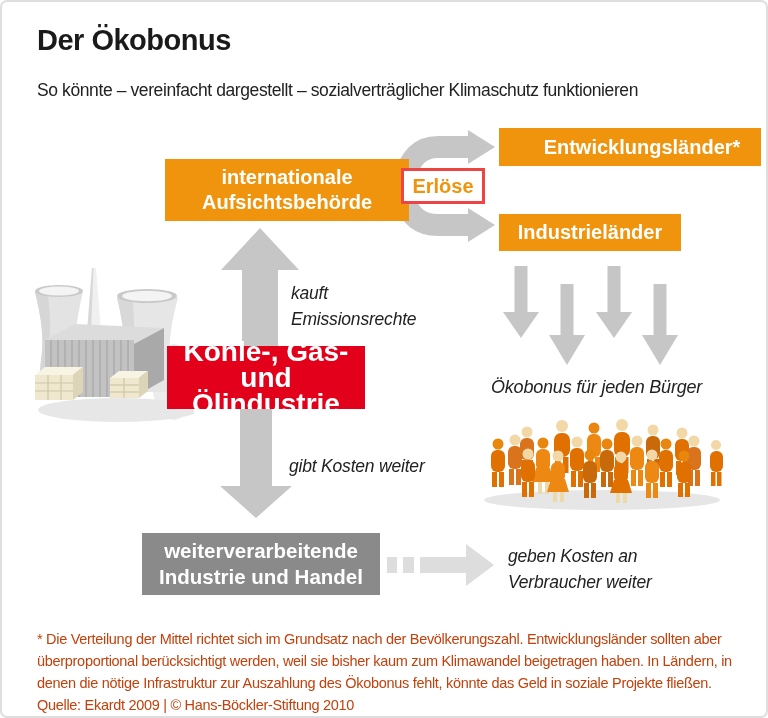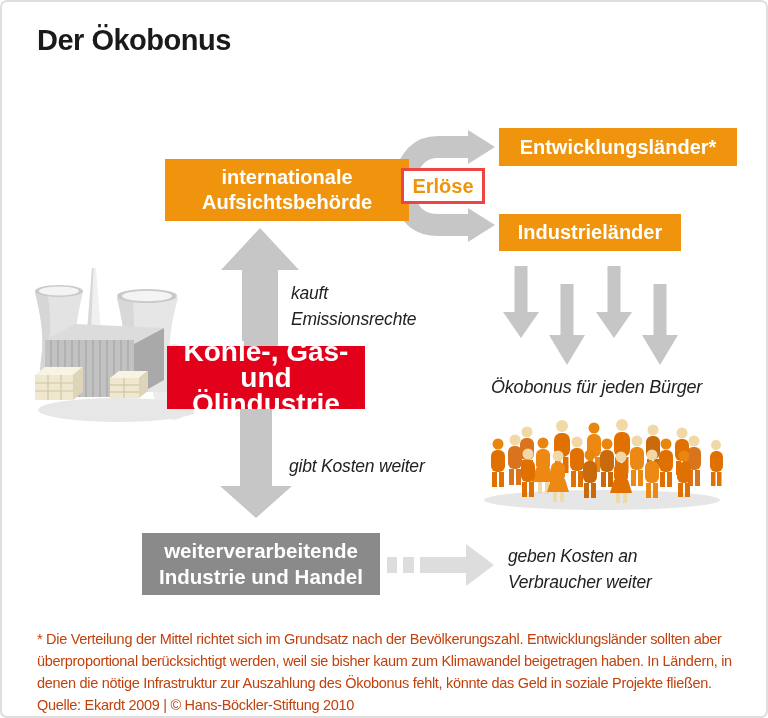--- a/index.html
+++ b/index.html
@@ -11,41 +11,42 @@
   .abs{position:absolute;}
   .title{left:35px;top:22px;font-size:29px;font-weight:bold;letter-spacing:-0.5px;}
   .subtitle{left:35px;top:78px;font-size:17.5px;letter-spacing:-0.4px;color:#222;}
   .box{display:flex;flex-direction:column;align-items:center;justify-content:center;
        color:#fff;font-weight:bold;text-align:center;line-height:25px;}
   .box-orange{background:#f0930d;}
   .box-red{background:#e2001a;}
   .box-gray{background:#8a8a8a;}
   .box span{display:block;}
   .authority{left:163px;top:157px;width:244px;height:62px;font-size:20px;}
-  .developing{left:497px;top:126px;width:238px;height:38px;font-size:20px;}
+  .developing{left:497px;top:126px;width:238px;height:38px;font-size:20px;padding-left:24px;}
   .industrial{left:497px;top:212px;width:182px;height:37px;font-size:20px;}
   .coal{left:165px;top:344px;width:198px;height:63px;font-size:28px;line-height:26px;}
   .processing{left:140px;top:531px;width:238px;height:62px;font-size:20.5px;line-height:26px;}
   .erloese{left:399px;top:166px;width:84px;height:36px;box-sizing:border-box;
            background:#fff;border:3px solid #ef4444;color:#f0930d;font-size:20px;font-weight:bold;
            display:flex;align-items:center;justify-content:center;z-index:5;}
   .flowlabel{font-style:italic;font-size:17.5px;line-height:26px;color:#222;letter-spacing:-0.2px;}
   .kauft{left:289px;top:278px;}
   .gibt{left:287px;top:451px;text-align:center;}
   .bonus{left:489px;top:372px;font-size:18px;}
   .geben{left:506px;top:541px;}
   .footnote{left:35px;top:626px;width:708px;font-size:14.5px;line-height:22px;letter-spacing:-0.3px;color:#c2410c;}
   svg{display:block;}
 </style>
 </head>
 <body>
 
 <div class="page">
 
   <div class="abs title">Der Ökobonus</div>
+  <div class="abs subtitle">So könnte – vereinfacht dargestellt – sozialverträglicher Klimaschutz funktionieren</div>
 
   <svg class="abs" style="left:358px;top:113px;" width="142" height="147" viewBox="0 0 142 147">
     <rect x="6" y="57" width="30" height="36" fill="#c6c6c6"></rect>
     <path d="M 24 75 C 50 75 42 32 78 32 L 110 32" stroke="#c6c6c6" stroke-width="22" fill="none"></path>
     <path d="M 24 75 C 50 75 42 110 78 110 L 110 110" stroke="#c6c6c6" stroke-width="22" fill="none"></path>
     <polygon points="108,15 108,49 135,32" fill="#c6c6c6"></polygon>
     <polygon points="108,93 108,127 135,110" fill="#c6c6c6"></polygon>
   </svg>
 
   <div class="abs box box-orange authority">

